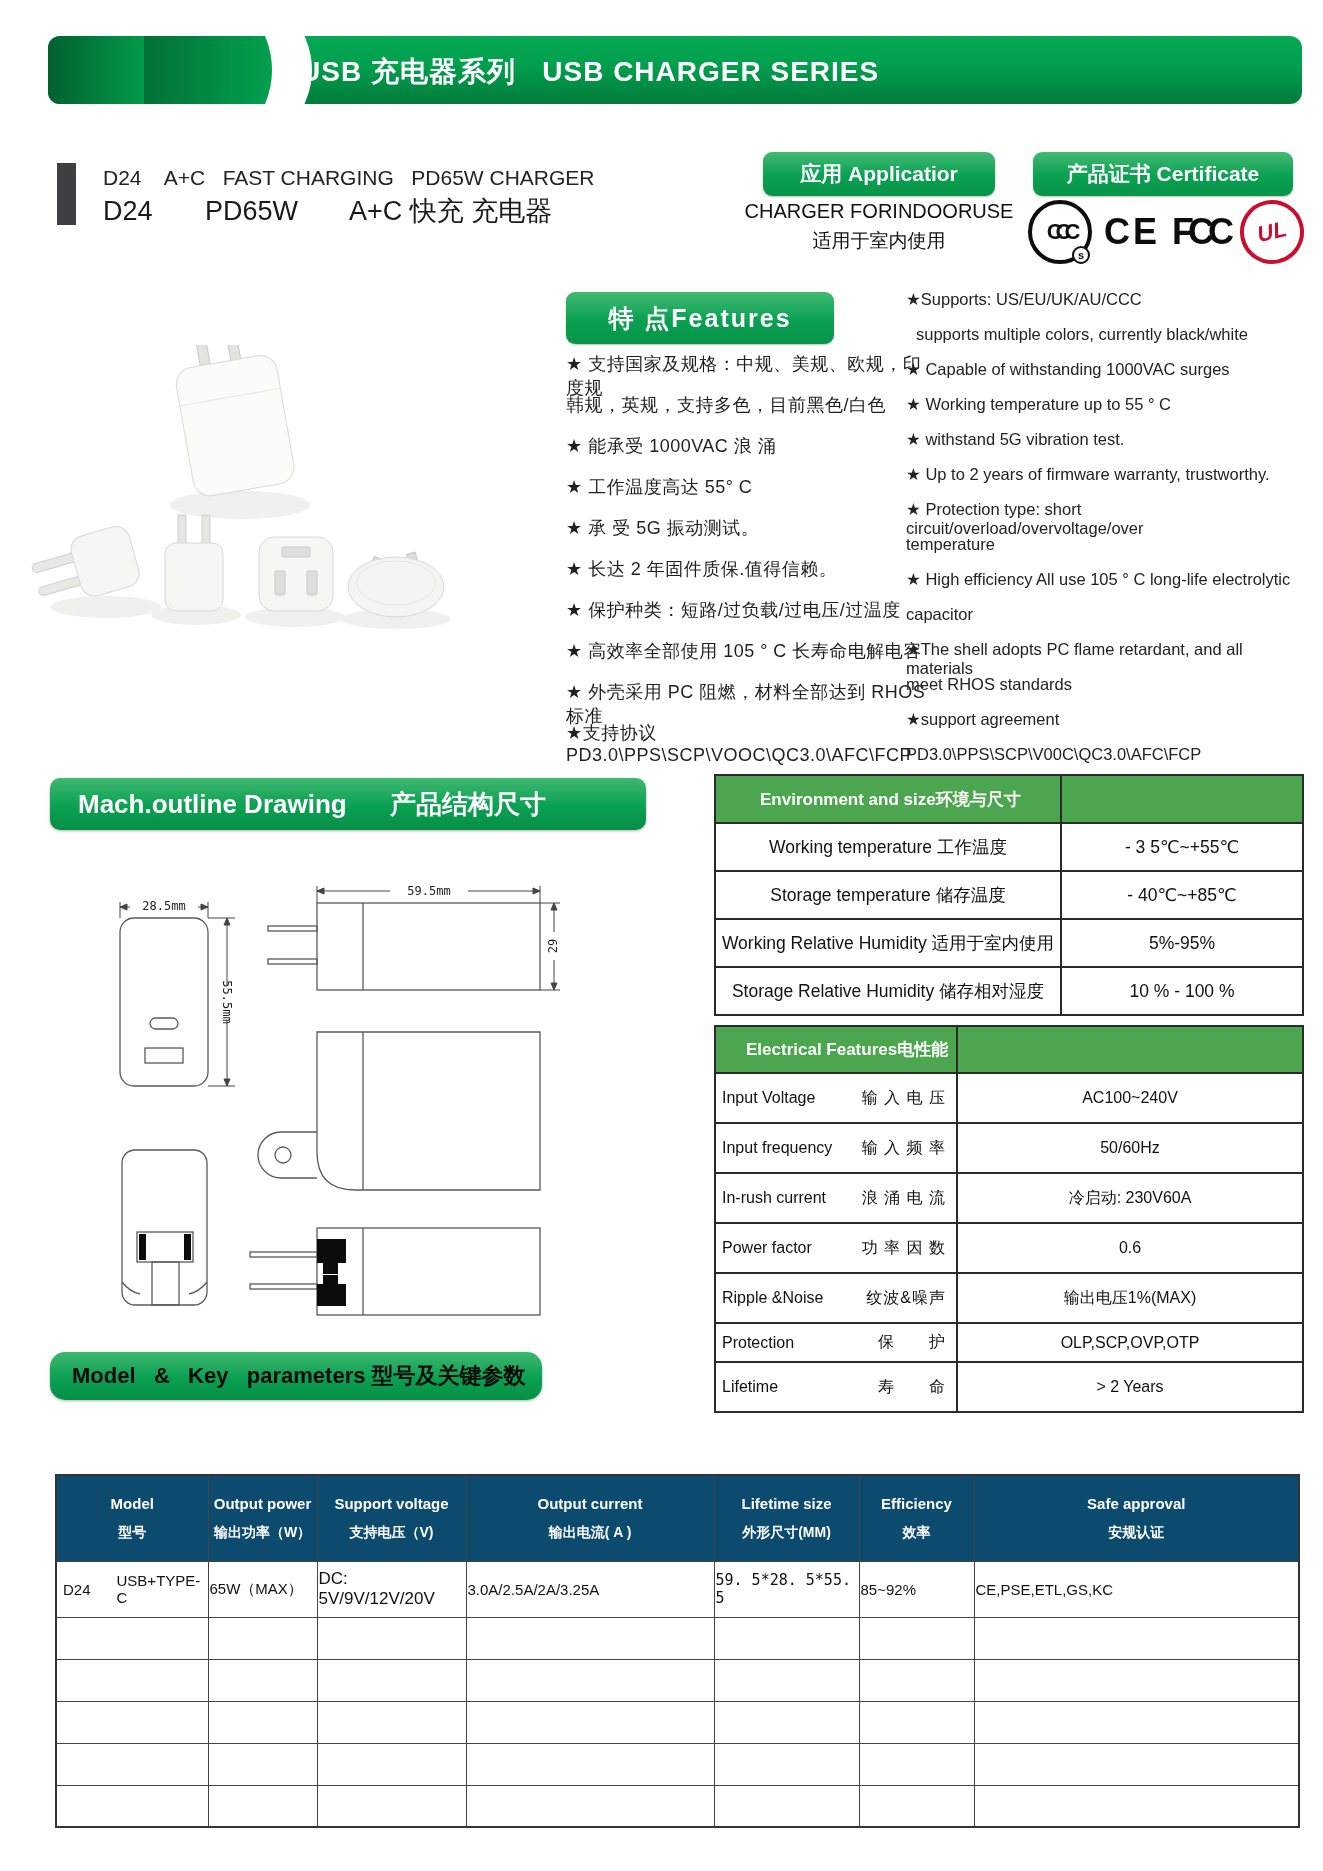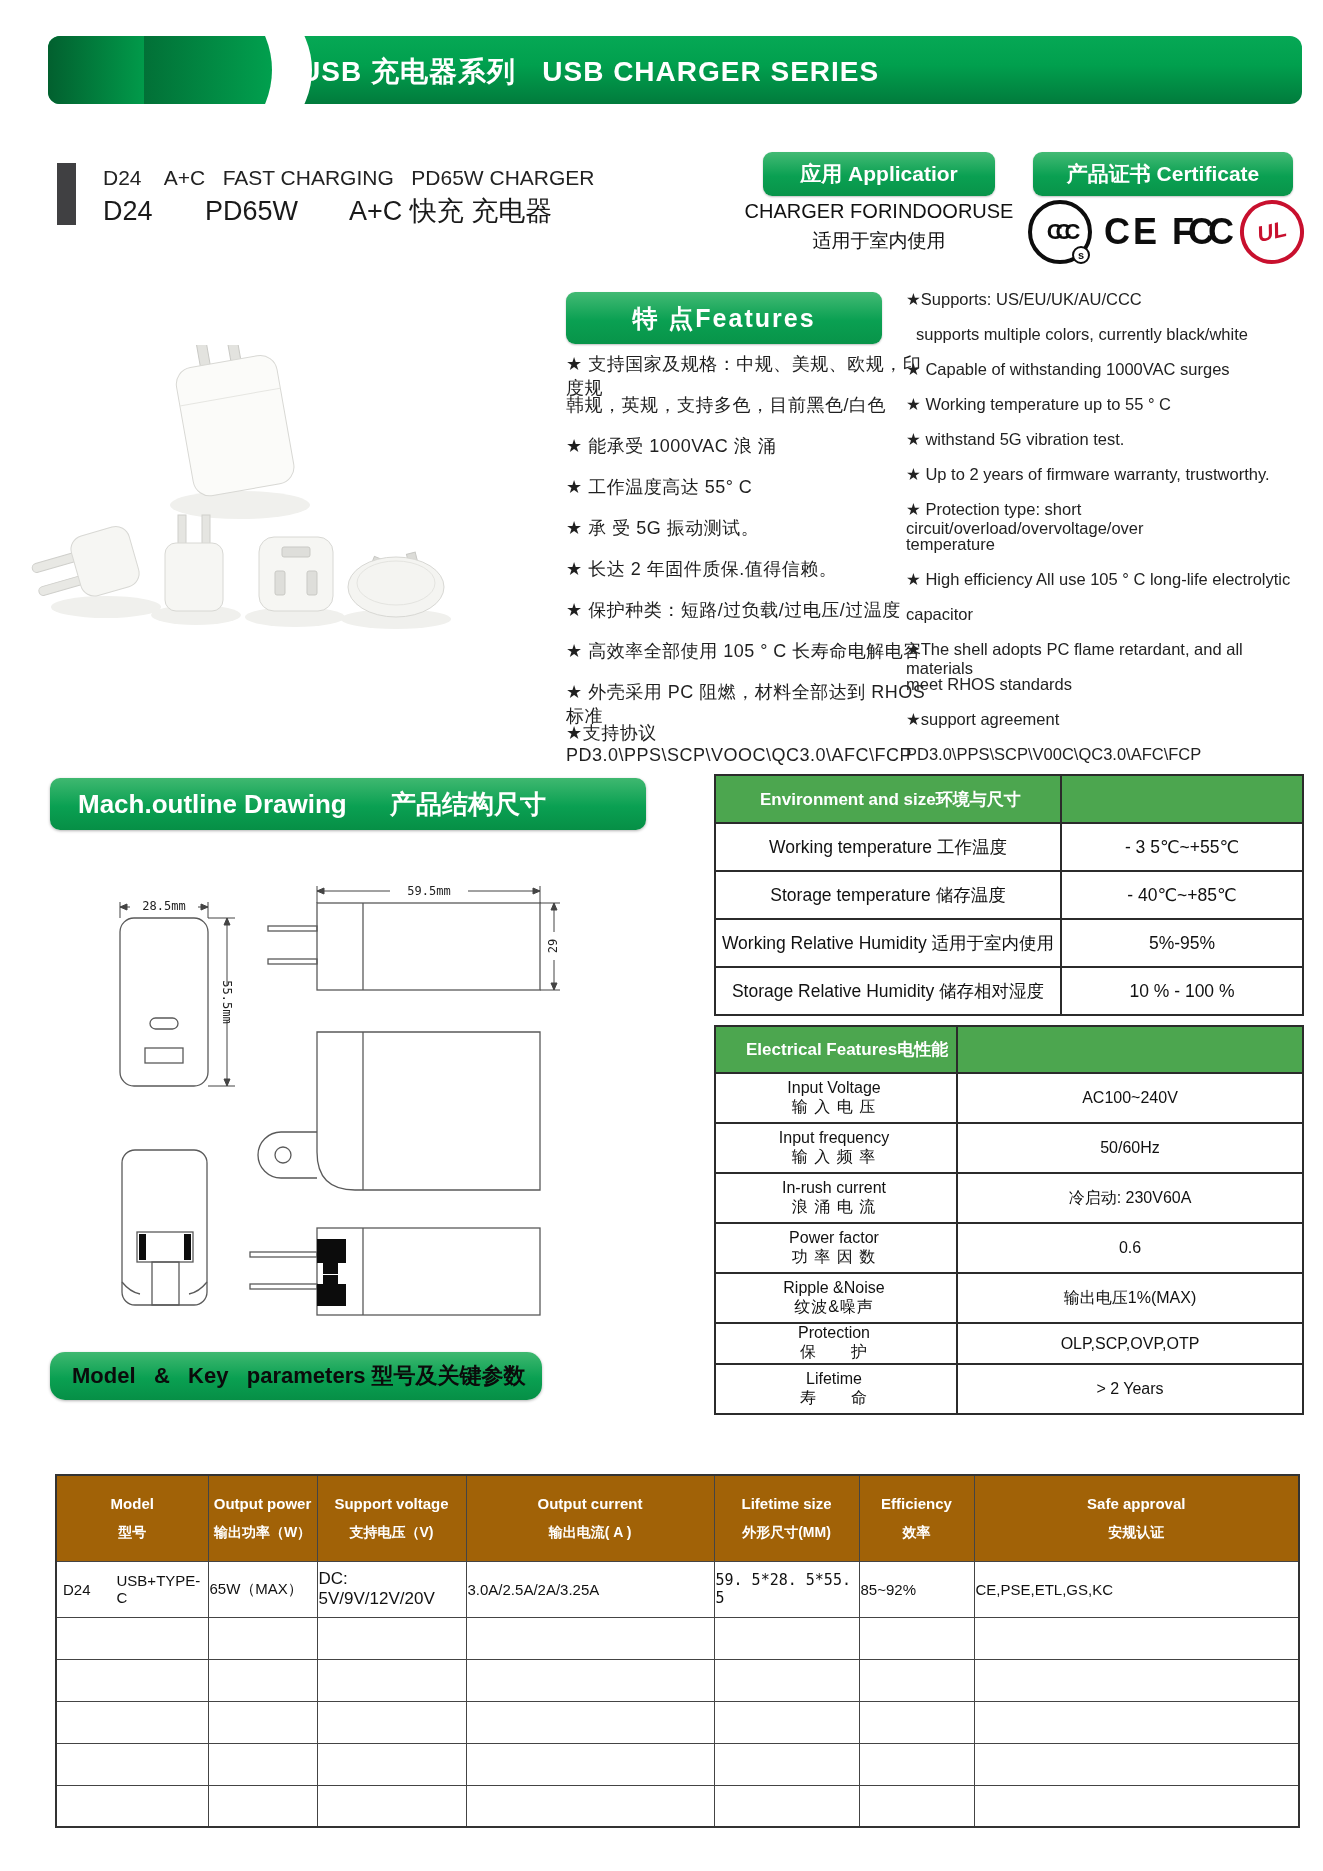--- a/index.html
+++ b/index.html
@@ -38,47 +38,47 @@
   .mark-ccc{width:56px;height:56px;border:4px solid #0d0d0d;border-radius:50%;display:flex;align-items:center;justify-content:center;
     font-weight:bold;font-size:22px;letter-spacing:-7px;color:#0d0d0d;position:relative;}
   .mark-ccc .sub{position:absolute;right:-2px;bottom:-4px;font-size:11px;letter-spacing:0;border:2px solid #0d0d0d;border-radius:50%;
     width:14px;height:14px;display:flex;align-items:center;justify-content:center;background:#fff;}
   .mark-ce{font-size:36px;font-weight:bold;color:#0d0d0d;letter-spacing:3px;}
   .mark-fcc{font-size:36px;font-weight:bold;color:#0d0d0d;letter-spacing:-6px;}
   .mark-ul{width:56px;height:56px;border:4px solid #c8102e;border-radius:50%;display:flex;align-items:center;justify-content:center;
     color:#c8102e;font-weight:bold;font-size:22px;font-style:italic;transform:rotate(-12deg);}
 
   
-  .features-badge{left:566px;top:292px;width:316px;height:52px;font-size:25px;letter-spacing:2px;}
+  .features-badge{left:566px;top:292px;width:268px;height:52px;font-size:25px;letter-spacing:2px;}
   .feat-zh{left:566px;width:360px;font-size:18px;font-weight:500;color:#1f1f1f;letter-spacing:0.5px;}
   .feat-en{left:906px;width:405px;font-size:16.5px;color:#222;}
 
   
   .banner{border-radius:10px;background:linear-gradient(180deg,#3fb870 0%,#0aa052 55%,#068f46 100%);
     display:flex;align-items:center;box-shadow:0 1px 3px rgba(0,0,0,.3);}
   .mach-banner{left:50px;top:778px;width:596px;height:52px;color:#ffffff;font-size:26px;font-weight:bold;padding-left:28px;box-sizing:border-box;}
   .model-banner{left:50px;top:1352px;width:492px;height:48px;color:#0b0b0b;font-size:22px;font-weight:bold;padding-left:22px;box-sizing:border-box;border-radius:15px;}
 
   
   table.spec{border-collapse:collapse;table-layout:fixed;background:#fff;}
   table.spec td,table.spec th{border:2px solid #2b2b2b;overflow:hidden;}
   .spec .head{background:#4ca64f;color:#ffffff;font-weight:bold;font-size:17px;text-align:left;padding-left:44px;}
   .env-label{font-size:17.5px;text-align:center;color:#111;}
   .env-value{font-size:17.5px;text-align:center;color:#111;}
   .elec-label{padding:0 10px 0 6px;}
-  .elec-label .wrap{display:flex;justify-content:space-between;align-items:center;width:100%;flex-direction:column;}
+  .elec-label .wrap{display:flex;justify-content:space-between;align-items:center;width:100%;}
   .elec-en{font-size:16px;color:#111;}
   .elec-zh{font-size:16px;color:#111;letter-spacing:1px;}
   .elec-value{font-size:16px;text-align:center;color:#111;border-radius:8px;}
 
   
   table.model{border-collapse:collapse;table-layout:fixed;background:#fff;}
   table.model td,table.model th{border:1px solid #444;}
   table.model{border:2px solid #333;}
-  .model-head{background:#a16207;color:#fff;text-align:center;vertical-align:middle;padding:8px 2px;}
+  .model-head{background:#0c4a6e;color:#fff;text-align:center;vertical-align:middle;padding:8px 2px;}
   .model-head .en{font-size:15px;font-weight:bold;margin-bottom:12px;}
   .model-head .zh{font-size:14px;font-weight:bold;}
   .model-cell{font-size:15px;text-align:left;color:#111;}
   .model-cell-first{display:flex;align-items:center;gap:26px;padding-left:5px;font-size:15px;color:#111;}
 
   
   .photo-wrap{left:18px;top:345px;width:440px;height:295px;}
   .draw-wrap{left:90px;top:880px;width:505px;height:470px;}
   svg text{font-family:"DejaVu Sans Mono","Liberation Mono",monospace;fill:#222;}
 </style>

